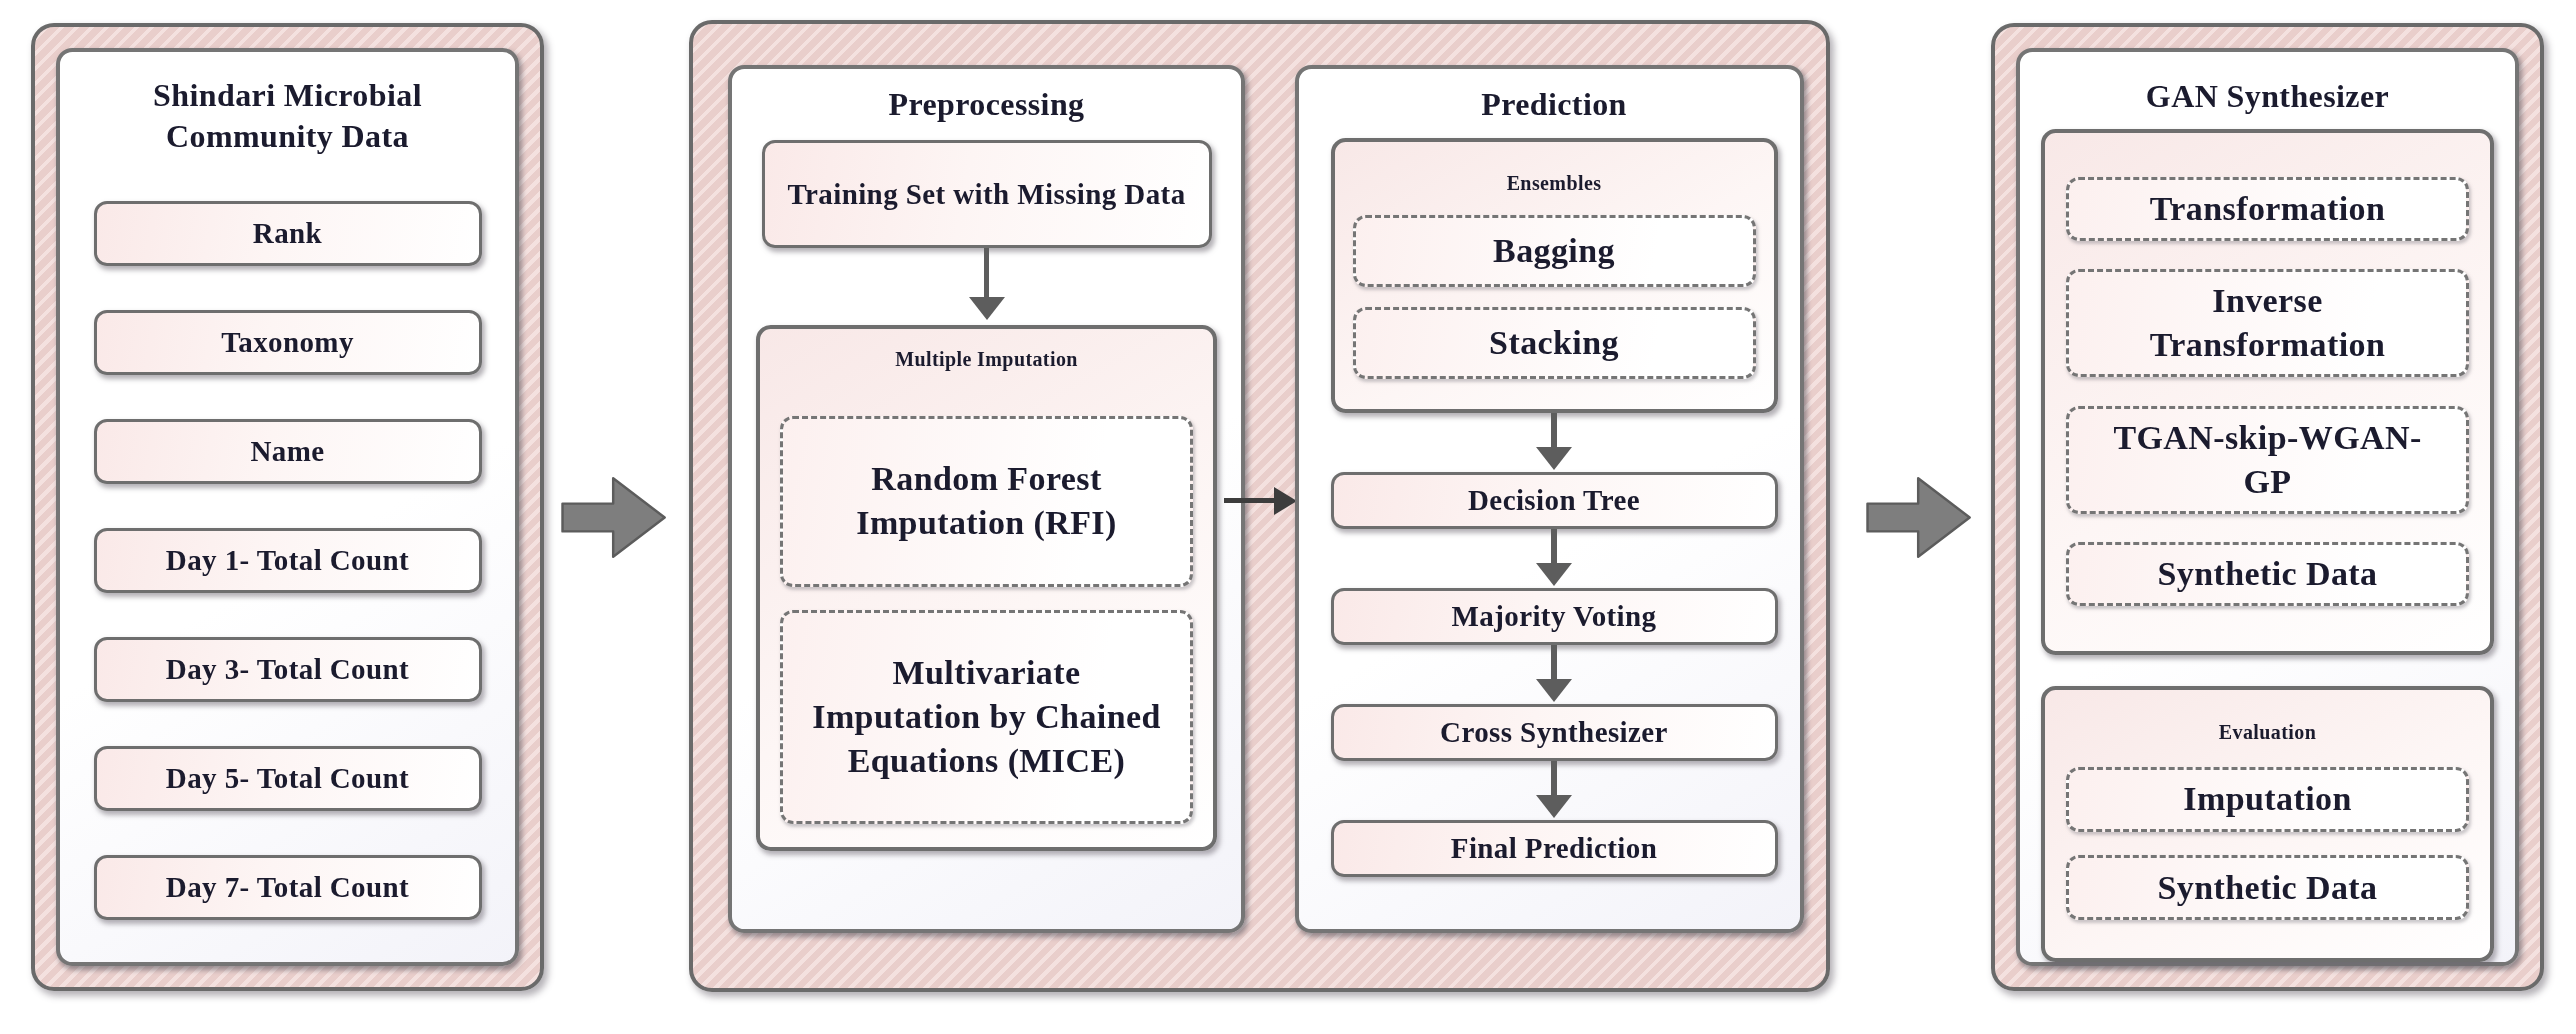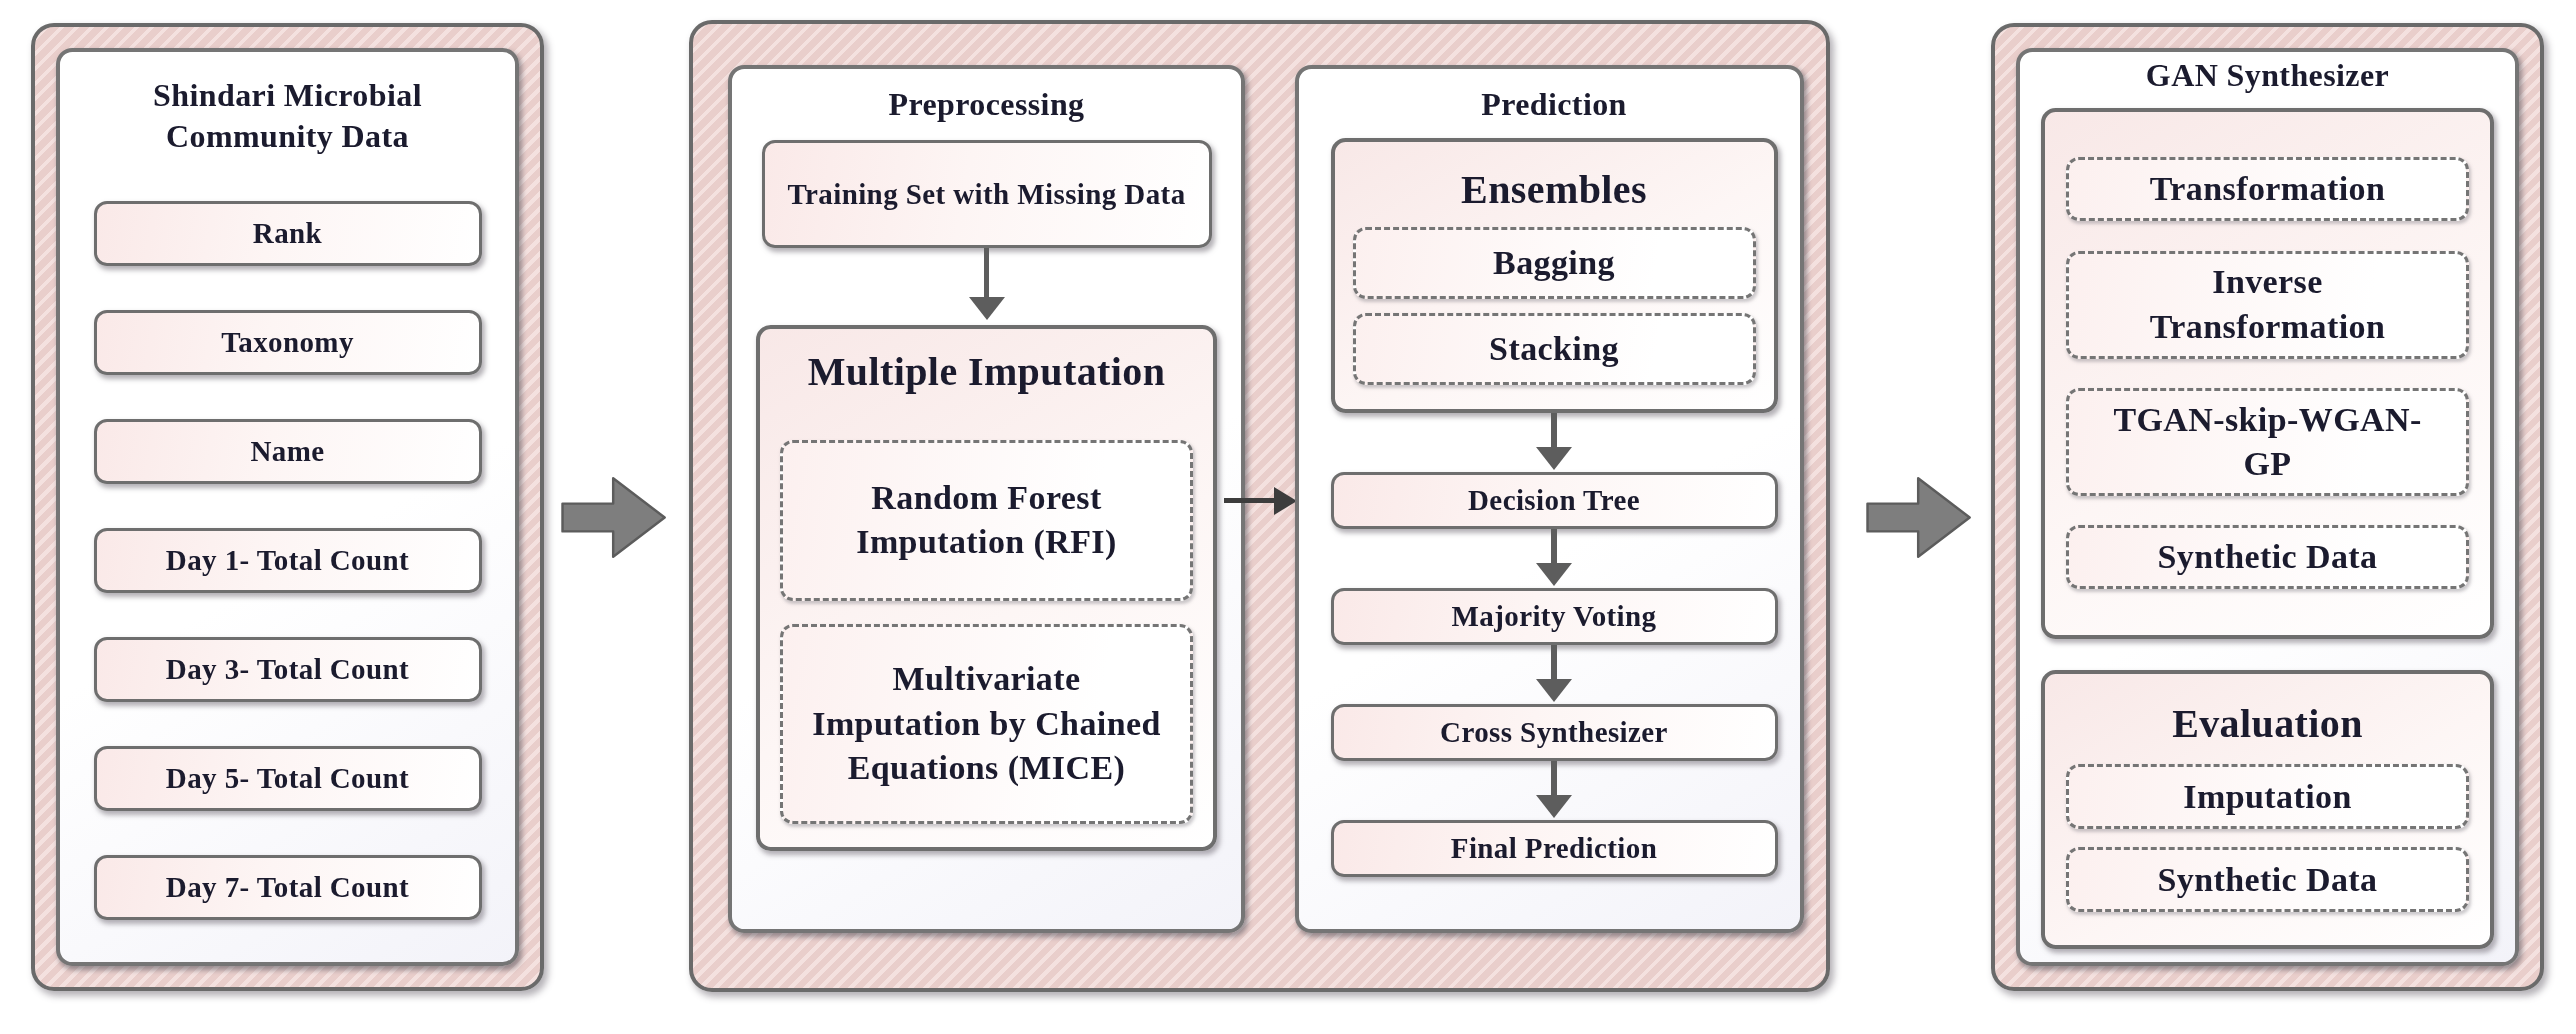--- a/index.html
+++ b/index.html
@@ -33,29 +33,29 @@
     position:absolute;
     background:linear-gradient(150deg,#ffffff 55%,#f3f3f9 100%);
     border:4.1px solid #757575;
     border-radius:16.3px;
     box-shadow:2.4px 3.3px 5.7px rgba(70,70,80,0.5);
     display:flex; flex-direction:column; align-items:center;
   }
   #left-inner { inset:21px; justify-content:space-between; padding:23px 36px 42px; }
   #preprocessing-panel{ left:35px;  top:41px; width:517px; height:868px; }
   #prediction-panel   { left:602px; top:41px; width:509px; height:868px;padding-left:9px; }
-  #gan-inner { inset:21px; padding:0 21px 0; }
+  #gan-inner { inset:21px; padding:21px 21px 0; }
 
   
   .panel-title{
     font-size:32px; font-weight:bold; line-height:1.28;
     text-align:center; letter-spacing:0.4px;
   }
   .group-title{
-    font-size:40px; font-weight:bold; text-align:center; letter-spacing:0.4px;
+    font-size:20px; font-weight:bold; text-align:center; letter-spacing:0.4px;
   }
 
   
   .pill{
     background:linear-gradient(100deg,#fae9e8 0%,#fdf5f4 45%,#ffffff 100%);
     border:3.3px solid #6e6e6e;
     border-radius:13px;
     box-shadow:2.4px 3.3px 4.9px rgba(105,100,110,0.5);
     display:flex; align-items:center; justify-content:center;
     font-size:29px; font-weight:bold; text-align:center;

